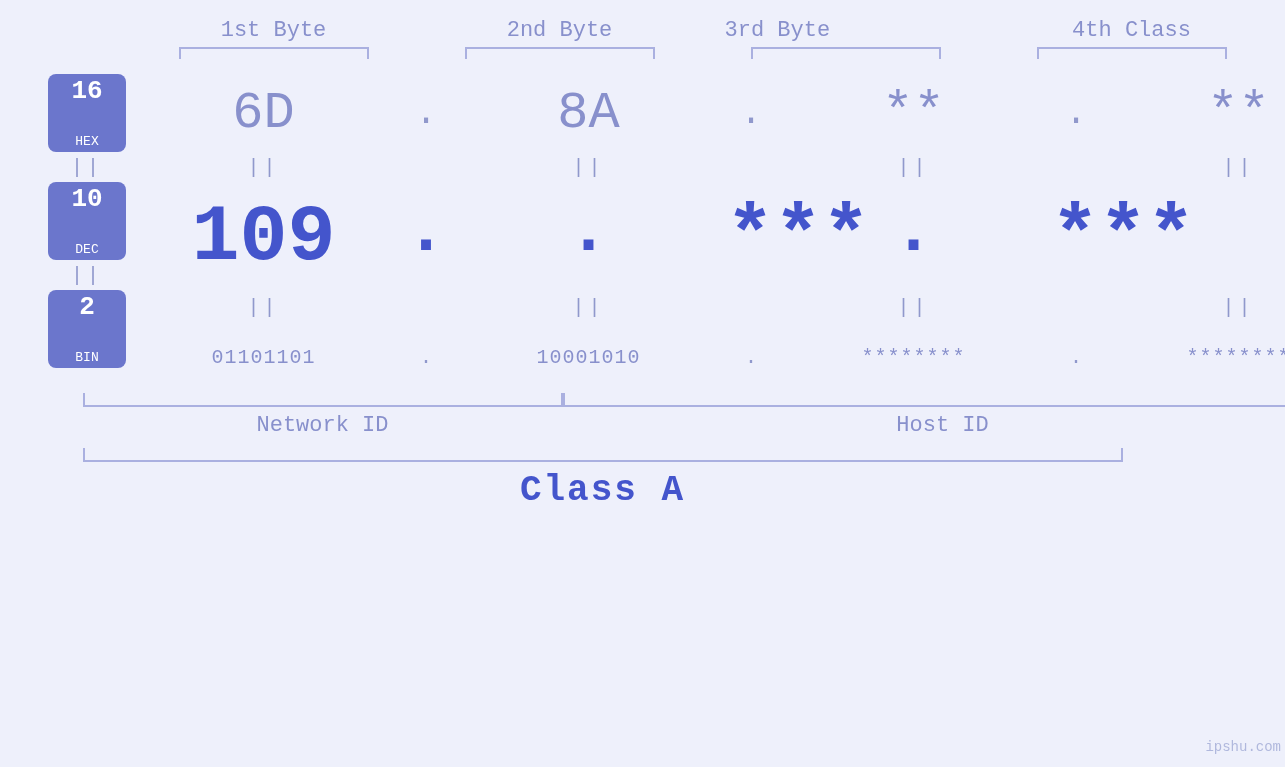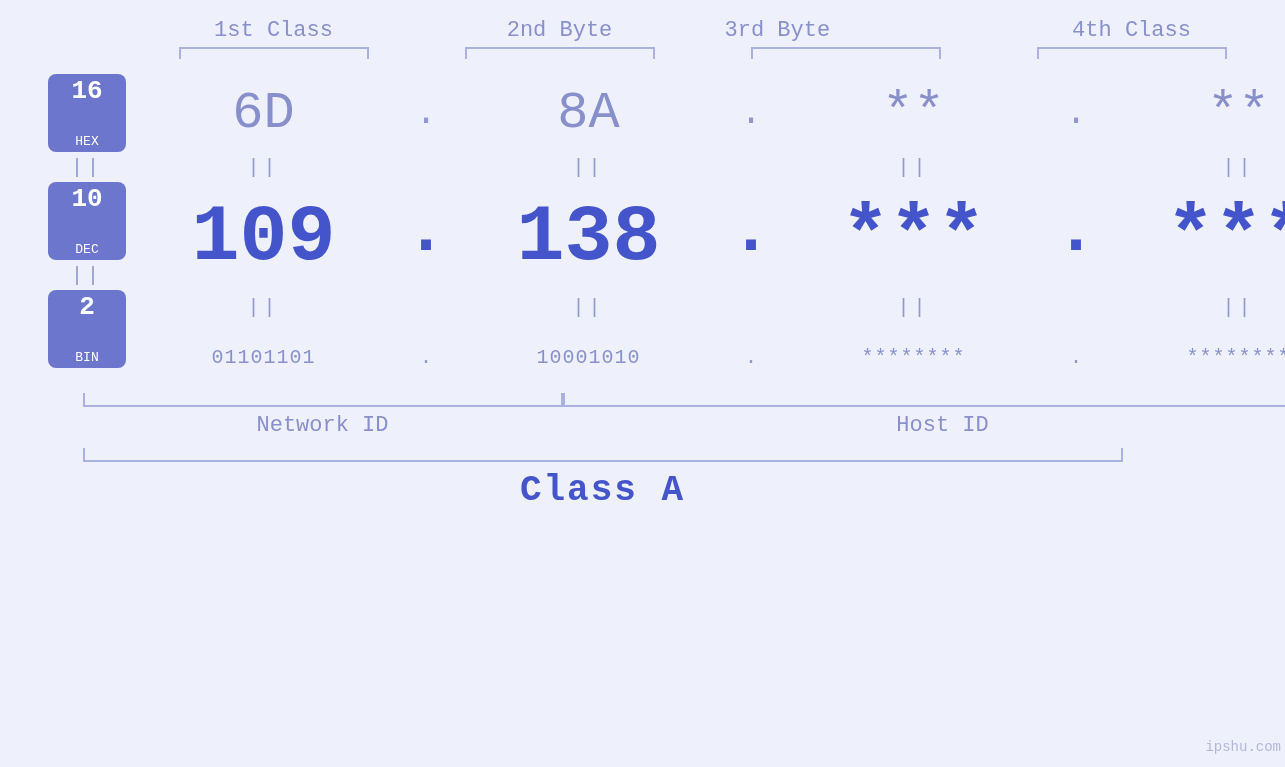--- a/index.html
+++ b/index.html
@@ -201,21 +201,21 @@
       font-family: 'Courier New', Courier, monospace;
       letter-spacing: 2px;
     }
   </style>
 </head>
 <body>
 
 <div class="container">
 
   <div style="display:flex; margin-top:18px; margin-left:120px; width:1100px;">
-    <div style="width:275px; text-align:center; color:#8890cc; font-size:22px; font-family:'Courier New',Courier,monospace;">1st Class</div>
+    <div style="width:275px; text-align:center; color:#8890cc; font-size:22px; font-family:'Courier New',Courier,monospace;">1st Byte</div>
     <div style="width:50px;"></div>
     <div style="width:275px; text-align:center; color:#8890cc; font-size:22px; font-family:'Courier New',Courier,monospace;">2nd Byte</div>
     <div style="width:50px;"></div>
     <div style="width:275px; color:#8890cc; font-size:22px; font-family:'Courier New',Courier,monospace;">3rd Byte</div>
     <div style="width:50px;"></div>
     <div style="width:275px; text-align:center; color:#8890cc; font-size:22px; font-family:'Courier New',Courier,monospace;">4th Class</div>
   </div>
 
   <div style="display:flex; margin-left:120px; margin-top:4px; width:1100px;">
     <div style="width:275px; display:flex; justify-content:center;">
@@ -282,21 +282,20 @@
         <div class="v-eq">||</div>
         <div></div>
         <div class="v-eq">||</div>
         <div></div>
         <div class="v-eq">||</div>
       </div>
 
       <div class="dec-row-data">
         <div class="v-dec">109</div>
         <div class="v-dec-sep">.</div>
-        <div class="v-dec">138</div>
         <div class="v-dec-sep">.</div>
         <div class="v-dec">***</div>
         <div class="v-dec-sep">.</div>
         <div class="v-dec">***</div>
       </div>
 
       <div class="eq-row-data">
         <div class="v-eq">||</div>
         <div></div>
         <div class="v-eq">||</div>

